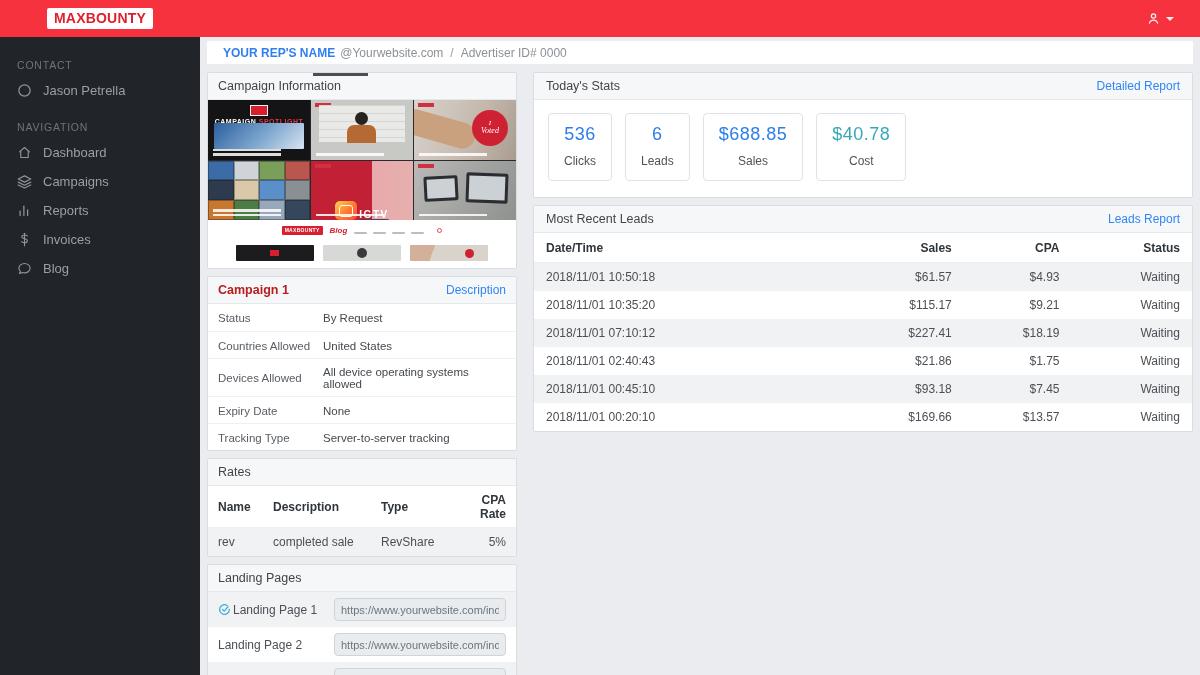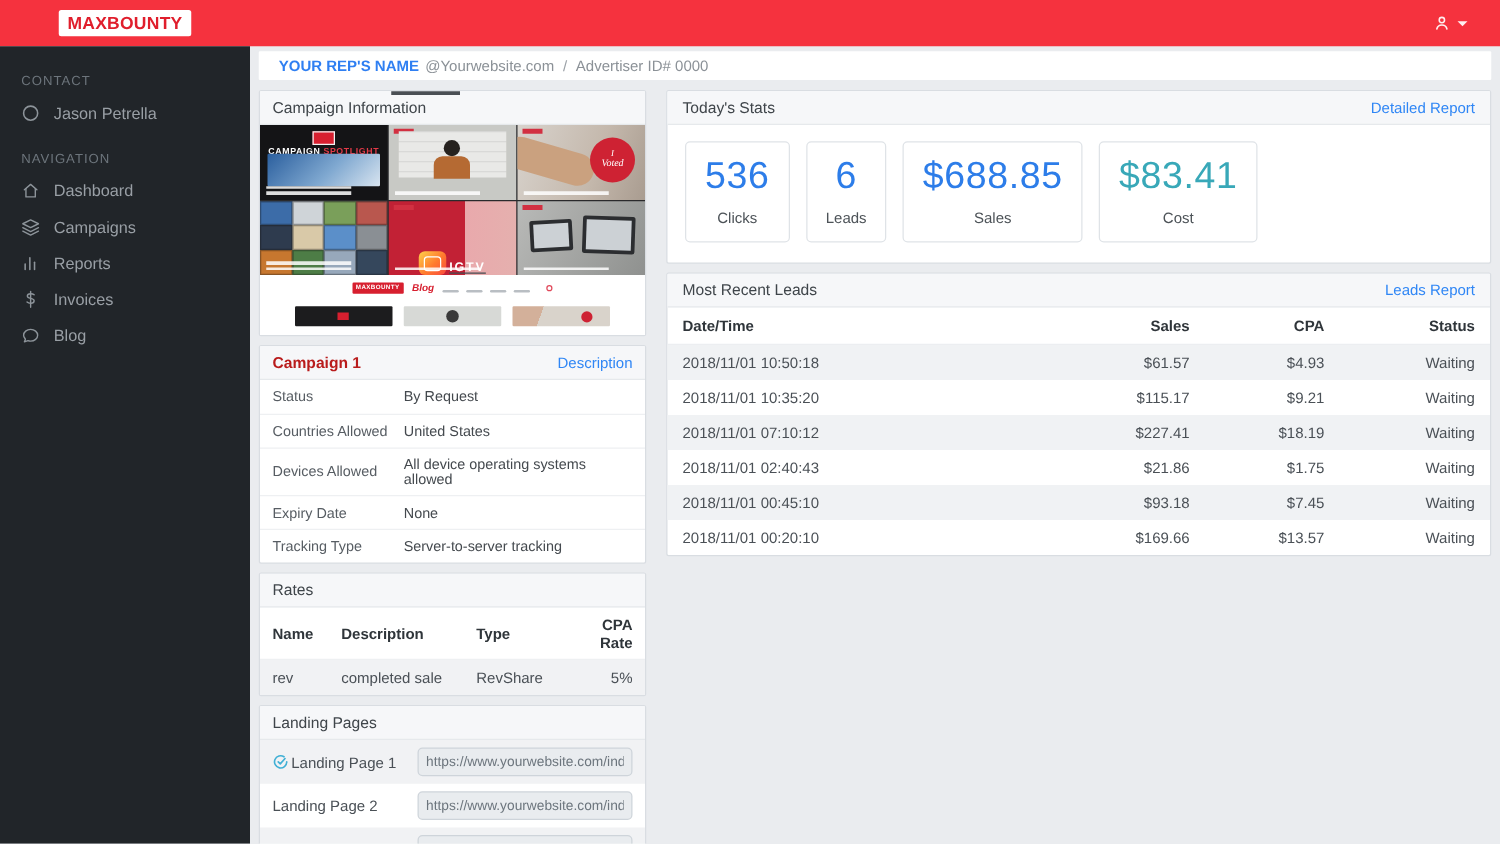--- a/index.html
+++ b/index.html
@@ -134,21 +134,21 @@
   .lp-body .lp-row:nth-of-type(odd) { background: #f1f2f4; }
   .lp-label { display: flex; align-items: center; gap: 2px; color: #4a5056; font-size: 12px; }
   .lp-check svg { display: block; }
   .lp-input { width: 172px; height: 23px; background: #e9ecef; border: 1px solid #ced4da;
     border-radius: 4px; font-size: 11px; color: #6c757d; padding: 0 6px;
     font-family: "Liberation Sans","DejaVu Sans",sans-serif; }
   
   .stats-body { padding: 13px 14px 16px; display: flex; gap: 13px; }
   .stat-card { border: 1px solid #dfe3e7; border-radius: 4px; padding: 10px 15px 12px;
     text-align: center; background: #fff; }
-  .stat-value { font-size: 30px; letter-spacing: .5px; white-space: nowrap; }
+  .stat-value { font-size: 18px; letter-spacing: .5px; white-space: nowrap; }
   .stat-label { margin-top: 9px; font-size: 12px; color: #4d5358; }
   
   .lead-grid { display: grid; grid-template-columns: 40% 24% 17% 19%; align-items: center; }
   .lead-grid > :nth-child(n+2) { text-align: right; }
   .lead-head { padding: 8px 12px 7px; font-weight: 700; color: #2f353a; border-bottom: 1px solid #eceef1; }
   .lead-row { padding: 7px 12px; color: #4a5056; min-height: 27px; }
   .lead-body .lead-row:nth-of-type(odd) { background: #f0f2f4; }
 </style>
 </head>
 <body>
@@ -430,21 +430,21 @@
               </div>
               <div class="stat-card">
                 <div class="stat-value" style="color: rgb(45, 125, 233);">6</div>
                 <div class="stat-label">Leads</div>
               </div>
               <div class="stat-card">
                 <div class="stat-value" style="color: rgb(45, 125, 233);">$688.85</div>
                 <div class="stat-label">Sales</div>
               </div>
               <div class="stat-card">
-                <div class="stat-value" style="color: rgb(56, 168, 184);">$83.41</div>
+                <div class="stat-value" style="color: rgb(56, 168, 184);">$40.78</div>
                 <div class="stat-label">Cost</div>
               </div>
             </div>
         </section>
 
         <section class="card">
           <div class="card-header">
             <span>Most Recent Leads</span>
             <a class="link">Leads Report</a>
           </div>

